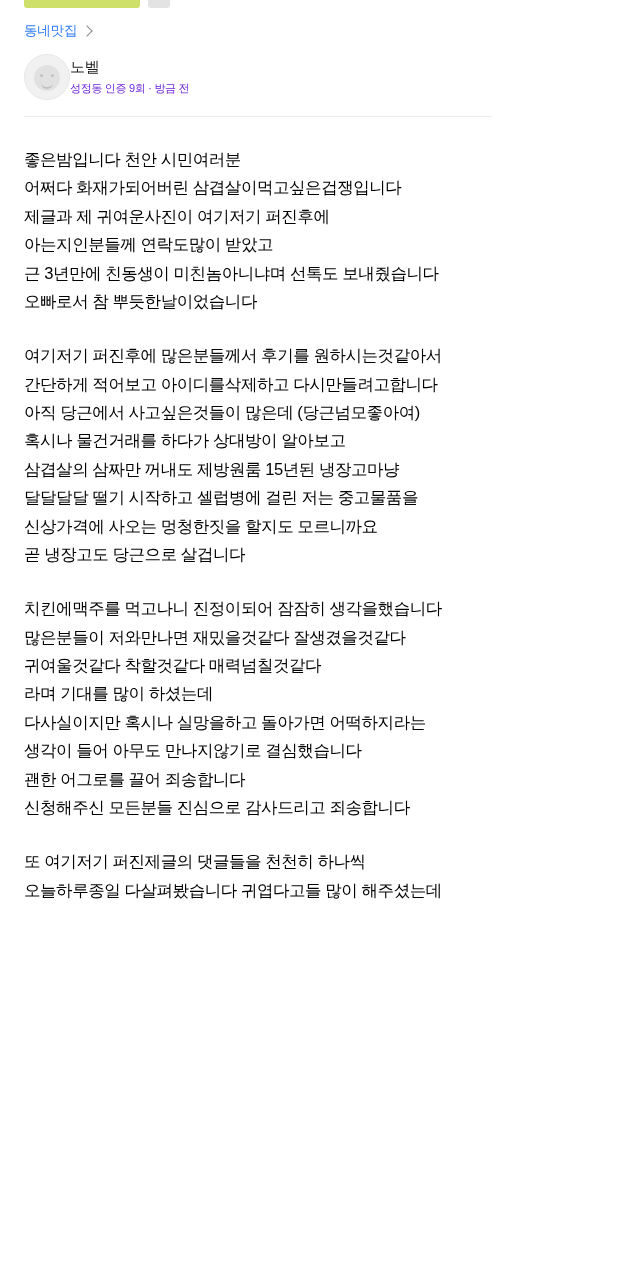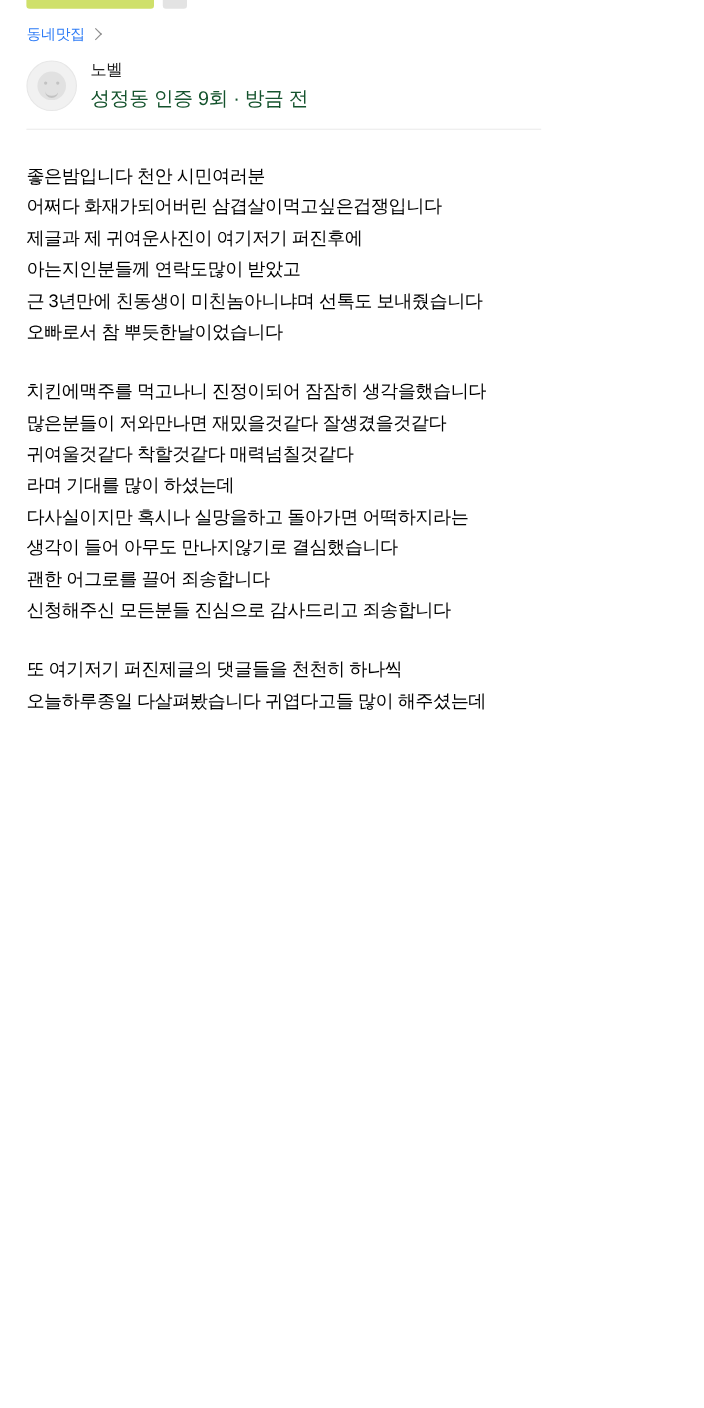--- a/index.html
+++ b/index.html
@@ -69,21 +69,20 @@
     border-top: 1.6px solid #8b8b8b;
     transform: rotate(45deg);
     margin-bottom: 1px;
   }
 
   
   .author-row {
     display: flex;
     align-items: center;
     padding: 8px 24px 16px 24px;
-    gap: 12px;
   }
   .avatar {
     width: 44px;
     height: 44px;
     border-radius: 50%;
     background: #f1f1f1;
     border: 1px solid #e7e7e7;
     position: relative;
     flex: 0 0 auto;
     overflow: hidden;
@@ -125,22 +124,22 @@
     flex-direction: column;
     justify-content: center;
     gap: 4px;
   }
   .author-name {
     font-size: 15px;
     color: #1f1f1f;
     letter-spacing: -0.3px;
   }
   .author-sub {
-    font-size: 18px;
-    color: #14532d;
+    font-size: 11px;
+    color: #6d28d9;
     letter-spacing: -0.3px;
   }
 
   .divider {
     height: 1px;
     background: #ebebeb;
     margin: 0 24px;
   }
 
   
@@ -185,20 +184,28 @@
 
   <div class="divider"></div>
 
   <div class="post-body">
     <p class="para">좋은밤입니다 천안 시민여러분
 어쩌다 화재가되어버린 삼겹살이먹고싶은겁쟁입니다
 제글과 제 귀여운사진이 여기저기 퍼진후에
 아는지인분들께 연락도많이 받았고
 근 3년만에 친동생이 미친놈아니냐며 선톡도 보내줬습니다
 오빠로서 참 뿌듯한날이었습니다</p>
+    <p class="para">여기저기 퍼진후에 많은분들께서 후기를 원하시는것같아서
+간단하게 적어보고 아이디를삭제하고 다시만들려고합니다
+아직 당근에서 사고싶은것들이 많은데 (당근넘모좋아여)
+혹시나 물건거래를 하다가 상대방이 알아보고
+삼겹살의 삼짜만 꺼내도 제방원룸 15년된 냉장고마냥
+달달달달 떨기 시작하고 셀럽병에 걸린 저는 중고물품을
+신상가격에 사오는 멍청한짓을 할지도 모르니까요
+곧 냉장고도 당근으로 살겁니다</p>
     <p class="para">치킨에맥주를 먹고나니 진정이되어 잠잠히 생각을했습니다
 많은분들이 저와만나면 재밌을것같다 잘생겼을것같다
 귀여울것같다 착할것같다 매력넘칠것같다
 라며 기대를 많이 하셨는데
 다사실이지만 혹시나 실망을하고 돌아가면 어떡하지라는
 생각이 들어 아무도 만나지않기로 결심했습니다
 괜한 어그로를 끌어 죄송합니다
 신청해주신 모든분들 진심으로 감사드리고 죄송합니다</p>
     <p class="para">또 여기저기 퍼진제글의 댓글들을 천천히 하나씩
 오늘하루종일 다살펴봤습니다 귀엽다고들 많이 해주셨는데</p>

